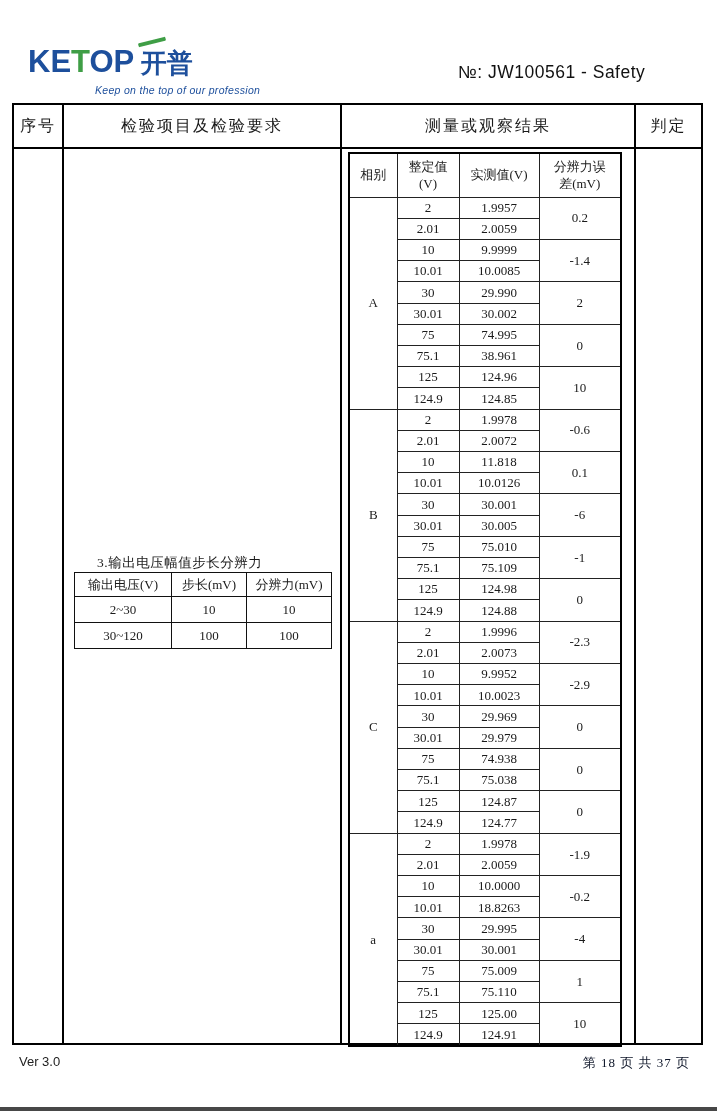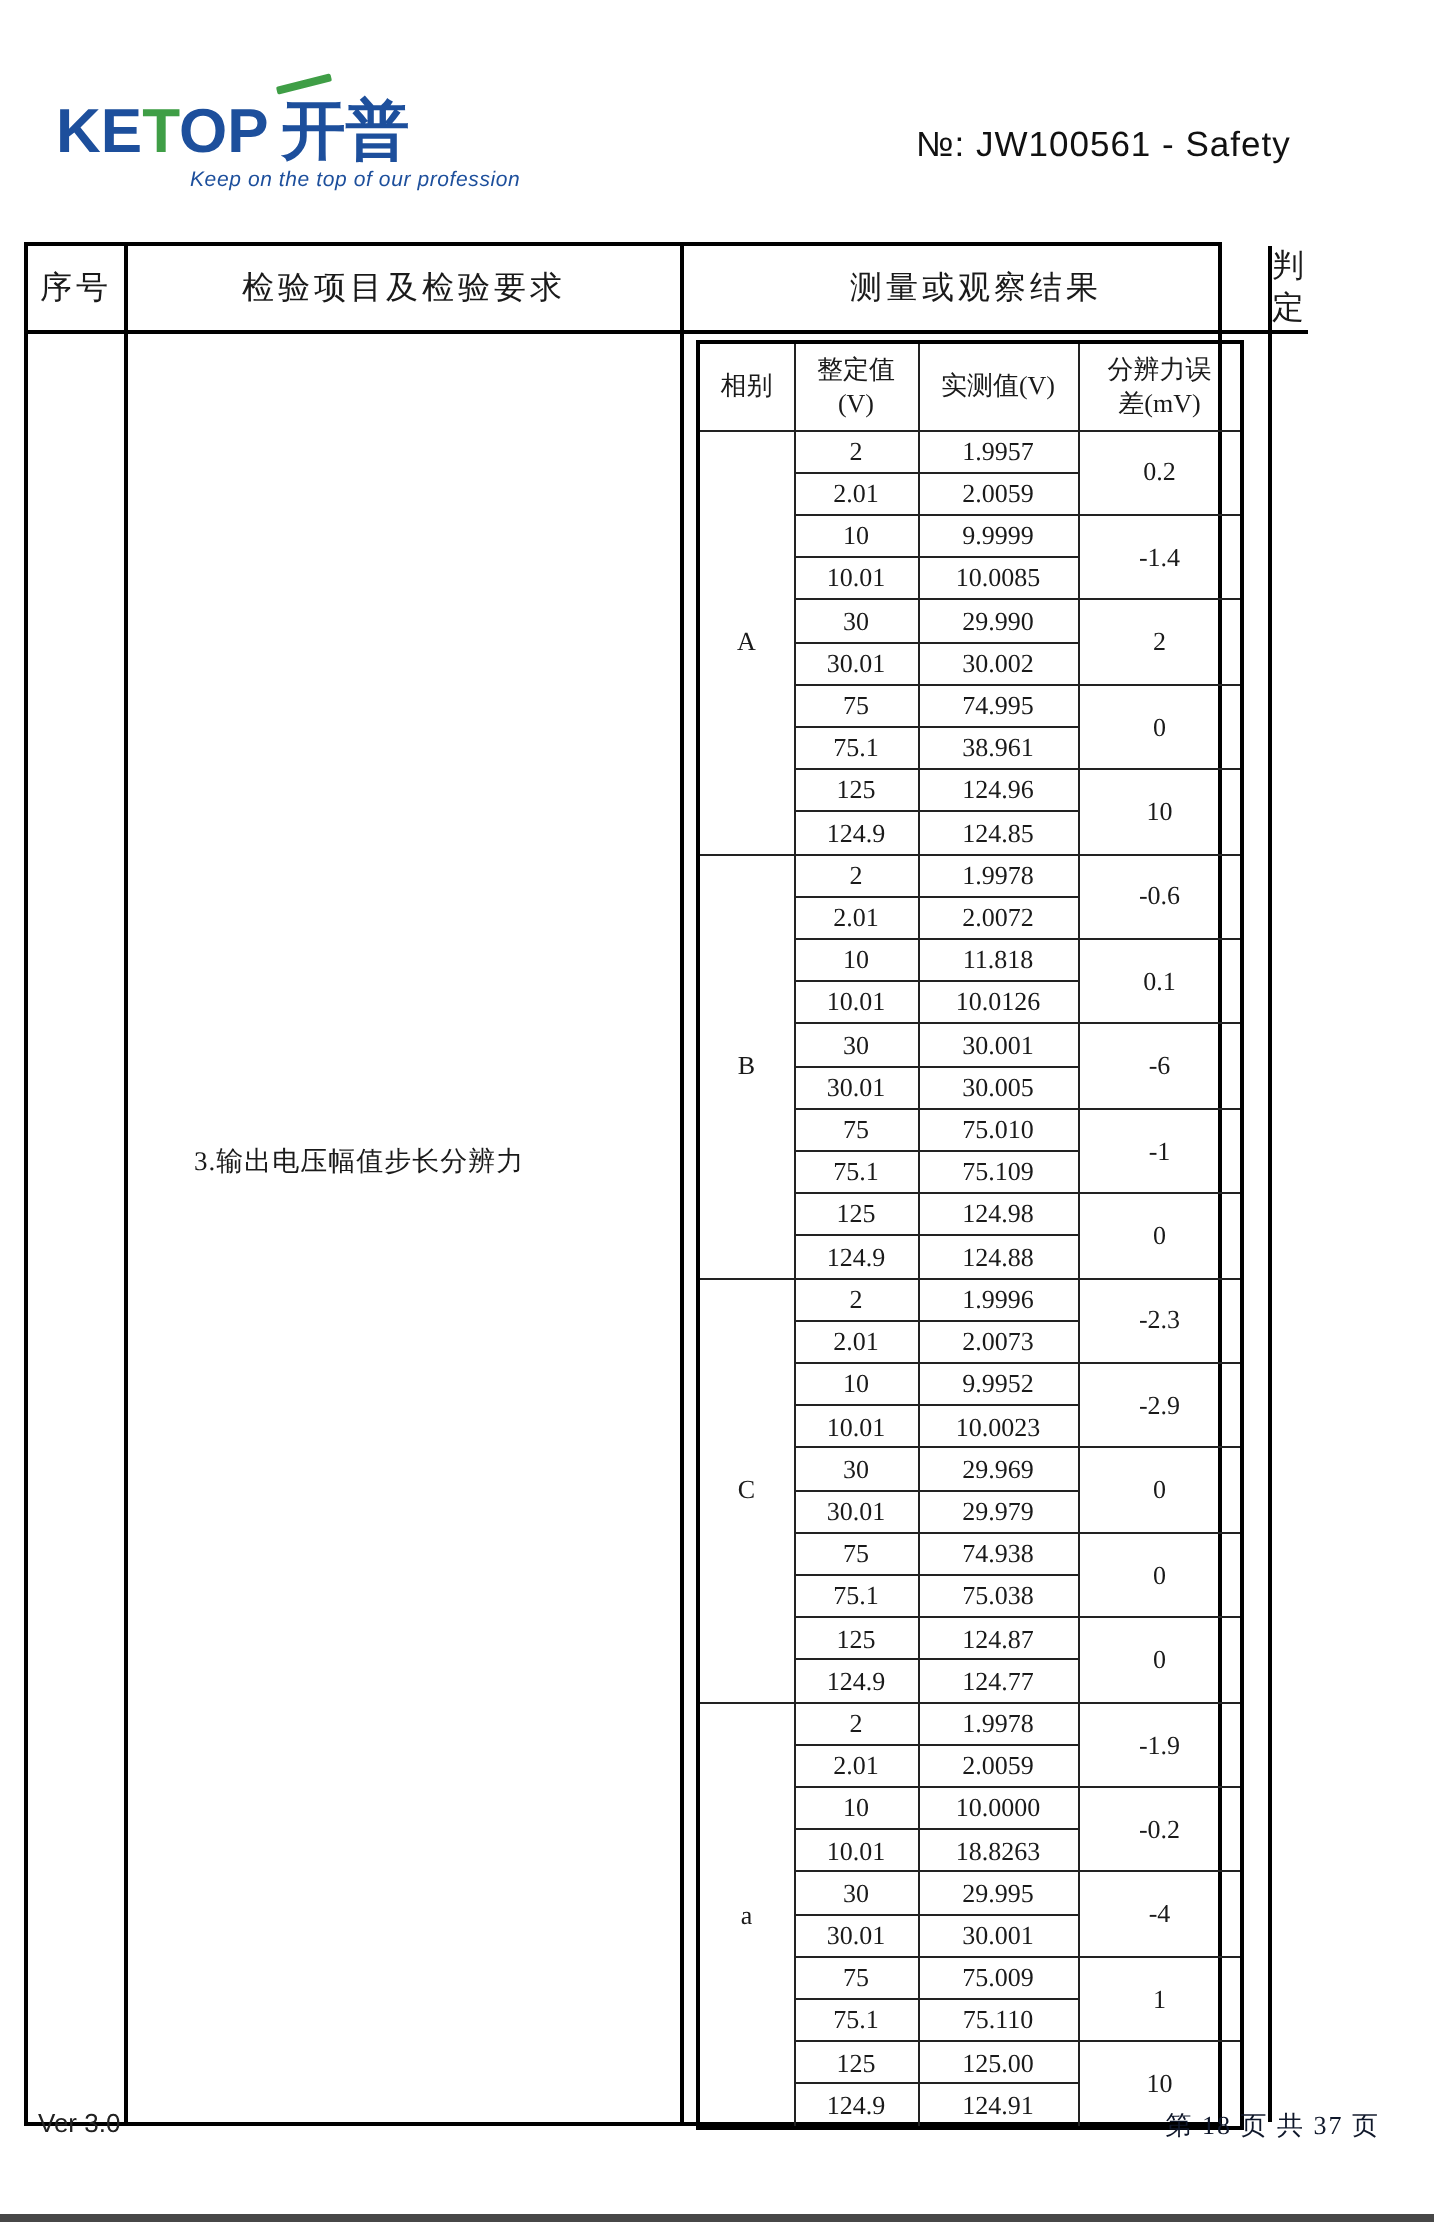--- a/index.html
+++ b/index.html
@@ -5,31 +5,31 @@
   * { margin:0; padding:0; box-sizing:border-box; }
   html,body { width:717px; height:1114px; background:#ffffff; overflow:hidden;
     font-family:"Liberation Serif","DejaVu Serif",serif; color:#1a1a1a; }
   .page { position:relative; width:717px; height:1114px; background:#fff; }
 
   
   .logo { position:absolute; left:28px; top:44px; white-space:nowrap;
     font-family:"Liberation Sans","DejaVu Sans",sans-serif; }
   .logo .latin { font-size:31px; font-weight:bold; letter-spacing:0px; color:#1d4f9c;text-align:right; }
   .logo .latin .t { color:#3f9e46; }
-  .logo .cn { font-size:32px; font-weight:bold; color:#1d4f9c; margin-left:2px;
+  .logo .cn { font-size:26px; font-weight:bold; color:#1d4f9c; margin-left:2px;
     font-family:"Liberation Sans","DejaVu Sans",sans-serif; }
   .logo-accent { position:absolute; left:110px; top:-4px; width:28px; height:4px;
     background:#3f9e46; transform:rotate(-14deg); border-radius:1px; }
   .tagline { position:absolute; left:95px; top:84px; font-size:10.5px; font-style:italic;
     color:#1d4f9c; font-family:"Liberation Sans","DejaVu Sans",sans-serif; letter-spacing:0.3px; }
   .doc-no { position:absolute; left:458px; top:62px; font-size:17.5px; color:#111;
     font-family:"Liberation Sans","DejaVu Sans",sans-serif; letter-spacing:0.5px; }
 
   
-  .outer-table { position:absolute; left:12px; top:121px; width:599px; height:942px;
+  .outer-table { position:absolute; left:12px; top:103px; width:691px; height:942px;
     border:2.5px solid #000; display:grid;
     grid-template-columns:50px 278px 294px 1fr;
     grid-template-rows:44px 1fr; }
   .oth { border-right:2px solid #000; border-bottom:2px solid #000;
     display:flex; align-items:center; justify-content:center;
     font-size:16px; letter-spacing:2px; }
   .oth:nth-child(4) { border-right:none; }
   .obody { border-right:2px solid #000; position:relative;padding-left:44px; }
   .obody.last { border-right:none; display:flex; align-items:center; justify-content:center;
     font-size:15px; letter-spacing:2px; }
@@ -75,20 +75,46 @@
   <div class="outer-table">
     <div class="oth">序号</div>
     <div class="oth">检验项目及检验要求</div>
     <div class="oth">测量或观察结果</div>
     <div class="oth">判定</div>
 
     <div class="obody"></div>
 
     <div class="obody">
       <div class="req-title">3.输出电压幅值步长分辨力</div>
+      <table class="req-table">
+        <colgroup>
+            <col style="width:97px">
+            <col style="width:75px">
+            <col style="width:85px">
+          </colgroup>
+        <thead>
+            <tr class="hd">
+              <th>输出电压(V)</th>
+              <th>步长(mV)</th>
+              <th>分辨力(mV)</th>
+            </tr>
+          </thead>
+        <tbody>
+            <tr class="dr">
+              <td>2~30</td>
+              <td>10</td>
+              <td>10</td>
+            </tr>
+            <tr class="dr">
+              <td>30~120</td>
+              <td>100</td>
+              <td>100</td>
+            </tr>
+          </tbody>
+      </table>
     </div>
 
     <div class="obody">
       <table class="meas-table">
         <colgroup>
             <col style="width:48px">
             <col style="width:62px">
             <col style="width:80px">
             <col style="width:82px">
           </colgroup>

